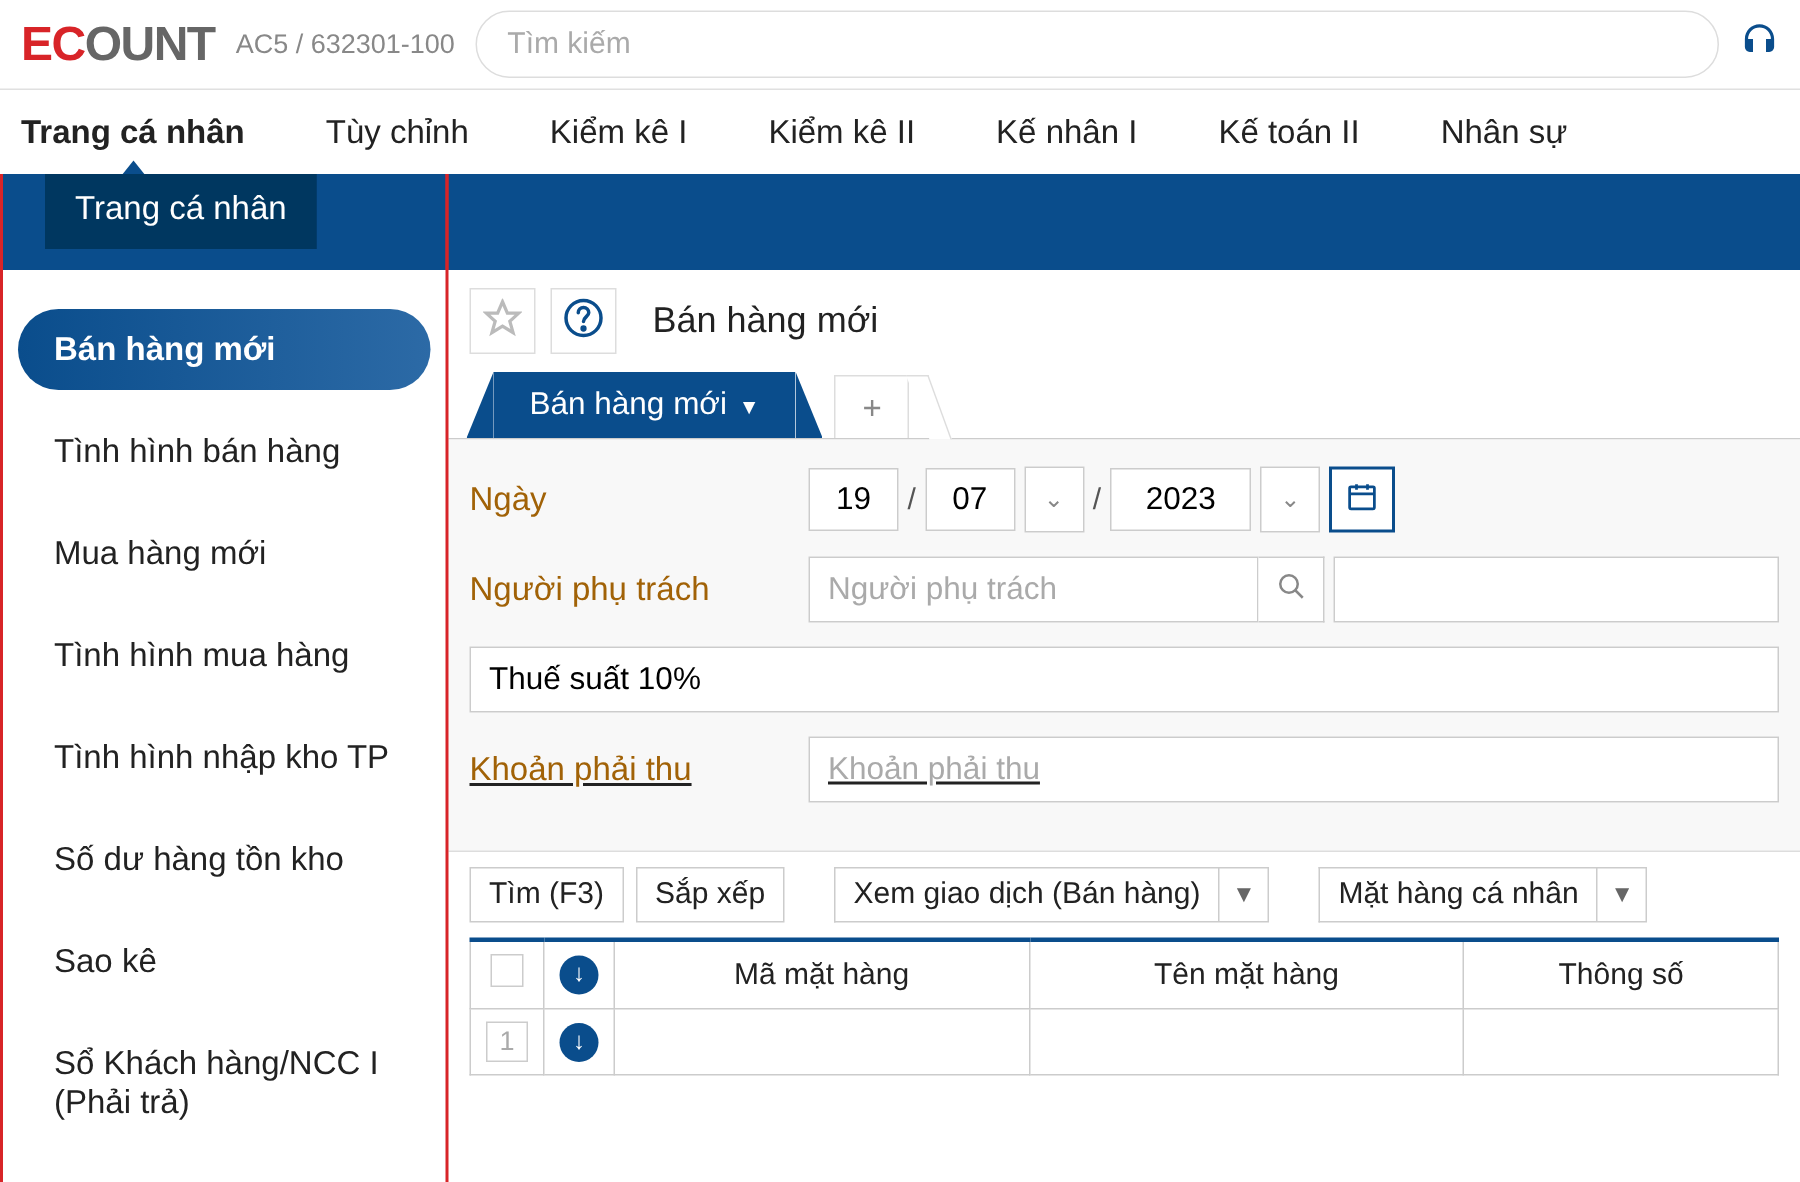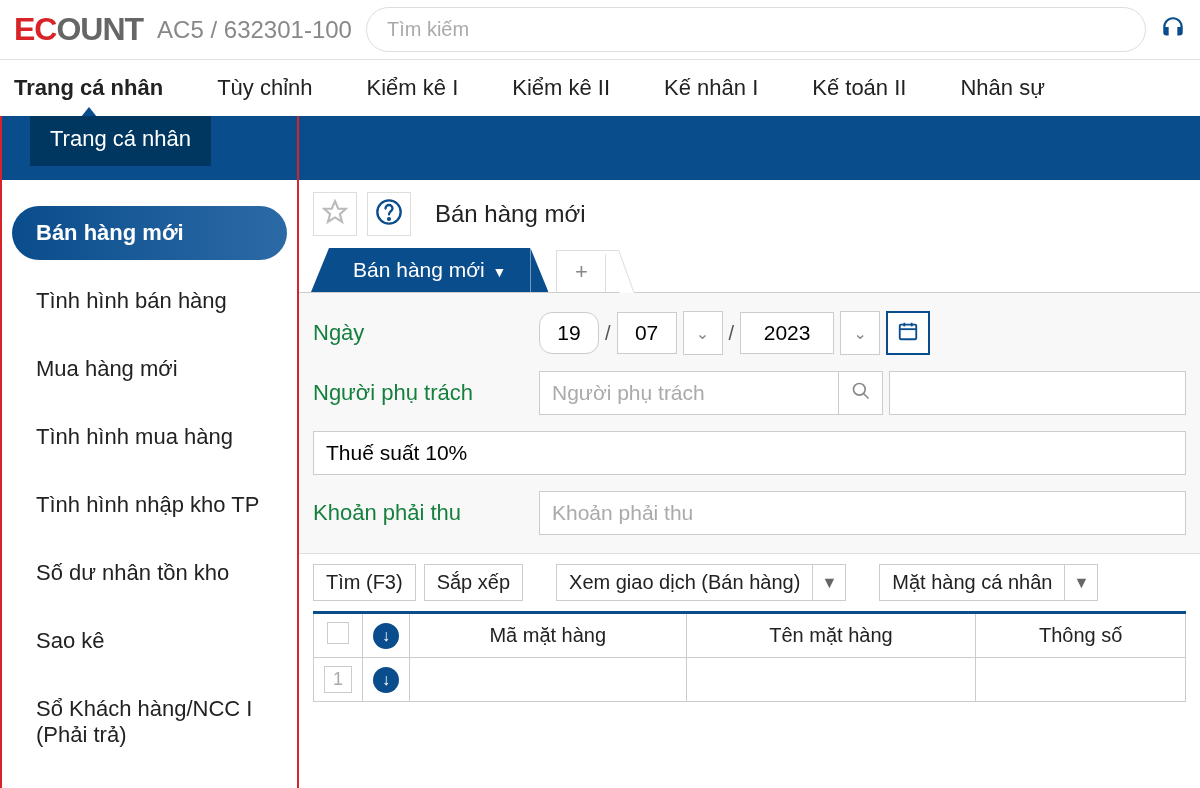--- a/index.html
+++ b/index.html
@@ -3,21 +3,21 @@
 <meta charset="utf-8">
 <style>
   * { box-sizing: border-box; margin: 0; padding: 0; }
   body { font-family: Arial, sans-serif; font-size: 16px; color: #222; background: #fff; overflow: hidden; width: 1200px; height: 788px; }
   
   .top-bar { display: flex; align-items: center; padding: 10px 14px; height: 60px; border-bottom: 1px solid #e0e0e0; gap: 14px; }
   .logo { height: 36px; display: flex; align-items: center; }
   .logo-text { font-size: 32px; font-weight: bold; letter-spacing: -1px; color: #666; }
   .logo-e { color: #d82428; font-weight: 900; }
   .logo-c { color: #d82428; font-weight: 900; }
-  .account-code { font-size: 24px; color: #888; }
+  .account-code { font-size: 18px; color: #888; }
   .search-wrap { flex: 1; }
   .search-input { width: 100%; padding: 10px 20px; border: 1px solid #ddd; border-radius: 24px; font-size: 20px; color: #ec4899; }
   .search-input::placeholder { color: #aaa; }
   .headset-icon svg { width: 26px; height: 26px; fill: #0a4d8c; }
   
   .main-nav { display: flex; padding: 0 14px; height: 56px; align-items: center; gap: 54px; position: relative; }
   .main-nav-item { font-size: 22px; color: #222; cursor: pointer; height: 56px; display: flex; align-items: center; position: relative; }
   .main-nav-item.active { font-weight: bold; }
   .nav-arrow { position: absolute; bottom: -1px; left: 50%; transform: translateX(-50%); width: 0; height: 0; border-left: 8px solid transparent; border-right: 8px solid transparent; border-bottom: 10px solid #0a4d8c; }
   
@@ -45,24 +45,24 @@
   .tabs-row { display: flex; align-items: flex-end; padding-left: 12px; border-bottom: 1px solid #ccc; }
   .tab { position: relative; padding: 10px 24px; font-size: 21px; background: #0a4d8c; color: #fff; cursor: pointer; margin-right: 0; }
   .tab::before { content: ""; position: absolute; left: -18px; top: 0; width: 18px; height: 100%; background: #0a4d8c; clip-path: polygon(100% 0, 0 100%, 100% 100%); }
   .tab::after { content: ""; position: absolute; right: -18px; top: 0; width: 18px; height: 100%; background: #0a4d8c; clip-path: polygon(0 0, 0 100%, 100% 100%); }
   .tab-caret { font-size: 14px; margin-left: 4px; }
   .tab-add { width: 50px; height: 42px; border: 1px solid #ddd; border-bottom: none; background: #fff; margin-left: 26px; display: flex; align-items: center; justify-content: center; font-size: 22px; color: #888; cursor: pointer; position: relative; }
   .tab-add::after { content: ""; position: absolute; right: -14px; top: -1px; width: 14px; height: calc(100% + 1px); background: #fff; border-top: 1px solid #ddd; border-right: 1px solid #ddd; transform: skewX(20deg); transform-origin: top left; }
   
   .form-area { padding: 18px 14px; background: #f8f8f8; border-bottom: 1px solid #ddd; }
   .form-row { display: flex; align-items: center; margin-bottom: 16px; }
-  .form-label { width: 226px; font-size: 22px; color: #15803d; }
+  .form-label { width: 226px; font-size: 22px; color: #a16207; }
   .form-controls { display: flex; align-items: center; gap: 6px; flex: 1; }
   .inp { border: 1px solid #ccc; background: #fff; padding: 8px 10px; font-size: 21px; text-align: center; }
-  .inp-day { width: 60px; border-radius: 13px; }
+  .inp-day { width: 60px; }
   .inp-month { width: 60px; }
   .inp-year { width: 94px; }
   .sep { font-size: 20px; color: #555; }
   .btn-caret { width: 40px; height: 44px; border: 1px solid #ccc; background: #fff; display: flex; align-items: center; justify-content: center; color: #888; cursor: pointer; }
   .btn-cal { width: 44px; height: 44px; border: 2px solid #0a4d8c; background: #fff; display: flex; align-items: center; justify-content: center; cursor: pointer; }
   .btn-cal svg { width: 22px; height: 22px; fill: #0a4d8c; }
   .text-input { border: 1px solid #ccc; background: #fff; padding: 9px 12px; font-size: 21px; }
   .text-input::placeholder { color: #aaa; }
   .inp-person { width: 300px; }
   .search-btn { width: 44px; height: 44px; border: 1px solid #ccc; border-left: none; background: #fff; display: flex; align-items: center; justify-content: center; cursor: pointer; }
@@ -125,21 +125,21 @@
 
 <div class="content-wrap">
   <div class="sidebar">
     <div class="sidebar-overlay-tab">Trang cá nhân</div>
     <div class="sidebar-inner">
       <div class="sidebar-item active">Bán hàng mới</div>
       <div class="sidebar-item">Tình hình bán hàng</div>
       <div class="sidebar-item">Mua hàng mới</div>
       <div class="sidebar-item">Tình hình mua hàng</div>
       <div class="sidebar-item">Tình hình nhập kho TP</div>
-      <div class="sidebar-item">Số dư nhân tồn kho</div>
+      <div class="sidebar-item">Số dư hàng tồn kho</div>
       <div class="sidebar-item">Sao kê</div>
       <div class="sidebar-item">Sổ Khách hàng/NCC I (Phải trả)</div>
     </div>
   </div>
 
   <div class="main">
     <div class="page-header">
       <div class="icon-box">
         <span class="star-icon">
           <svg viewBox="0 0 24 24">
@@ -207,21 +207,21 @@
             </span>
           </div>
           <input class="text-input trailing-input" style="">
         </div>
       </div>
       <div class="form-row">
         <div class="form-controls">
           <input class="text-input inp-full" value="Thuế suất 10%" style="">
         </div>
       </div>
-      <div class="form-row" style="margin-bottom:0;">
+      <div class="form-row" style="margin-bottom:14px;text-decoration:underline;">
         <div class="form-label">Khoản phải thu</div>
         <div class="form-controls">
           <input class="text-input inp-receivable" placeholder="Khoản phải thu" style="">
         </div>
       </div>
     </div>
 
     <div class="toolbar">
       <div class="tb-btn">Tìm (F3)</div>
       <div class="tb-btn">Sắp xếp</div>

